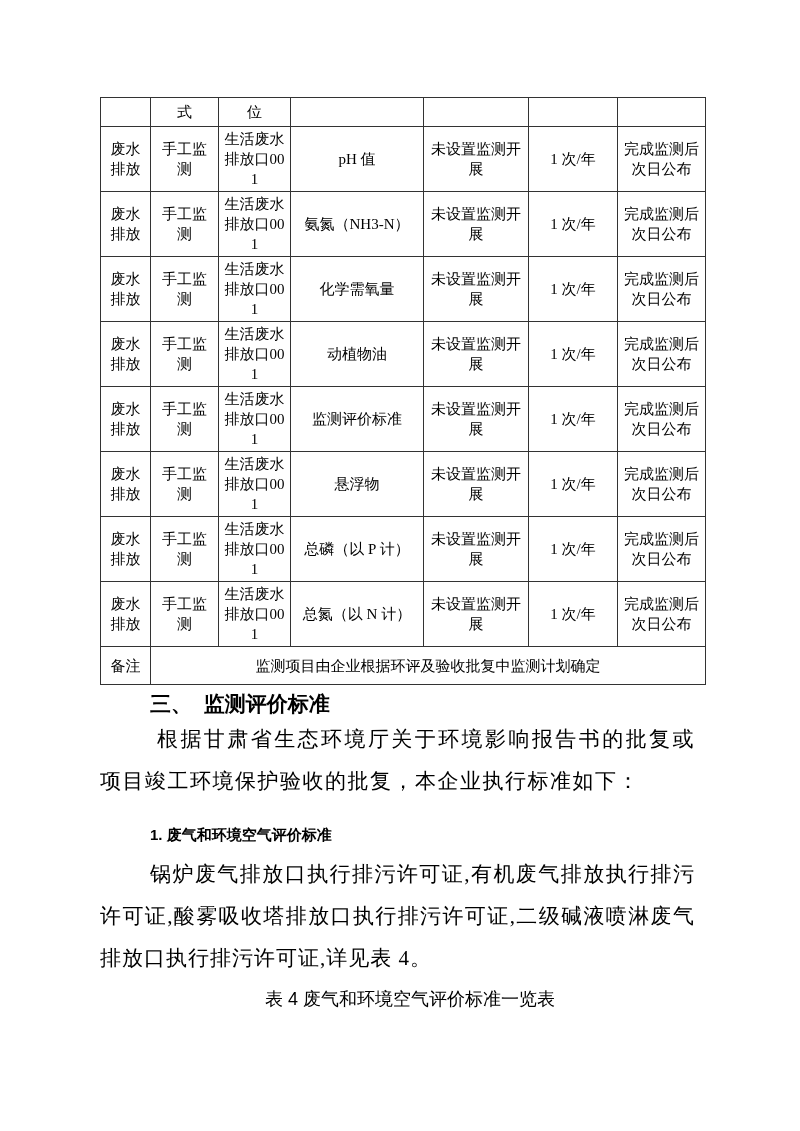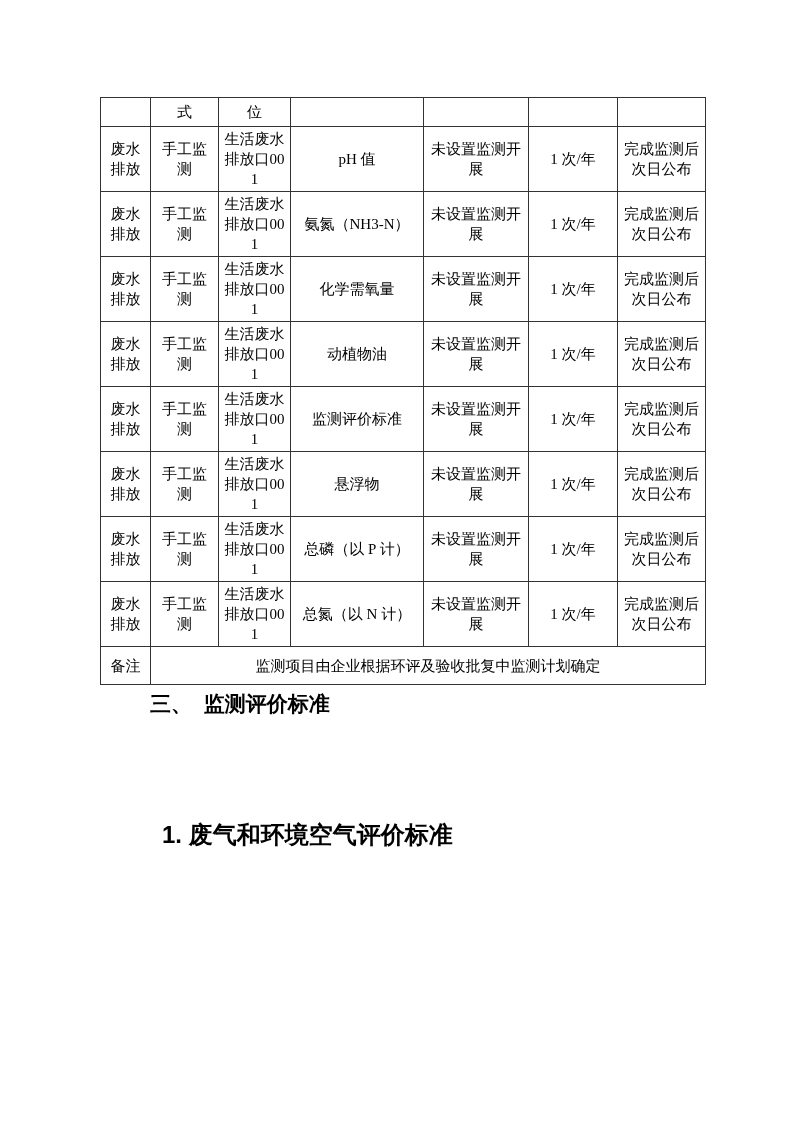--- a/index.html
+++ b/index.html
@@ -61,24 +61,24 @@
     left: 100px;
     width: 595px;
     font-size: 21px;
     line-height: 42px;
     letter-spacing: 1.5px;
     text-align: justify;
   }
   .para-1 { top: 718px; text-indent: 57px; }
   .sub-heading {
     position: absolute;
-    left: 162px; top: 820px;
+    left: 150px; top: 820px;
     font-family: "Liberation Sans", sans-serif;
     font-weight: bold;
-    font-size: 24px;
+    font-size: 15px;
     line-height: 30px;
     white-space: pre;
   }
   .para-2 { top: 853px; text-indent: 50px; letter-spacing: 1px; }
   .table-caption {
     position: absolute;
     left: 110px; top: 985px;
     width: 600px;
     text-align: center;
     font-family: "Liberation Sans", sans-serif;
@@ -187,18 +187,21 @@
 
       <tr class="remark-row">
         <td class="remark-label">备注</td>
         <td class="remark-text" colspan="6">监测项目由企业根据环评及验收批复中监测计划确定</td>
       </tr>
     </tbody>
   </table>
 
   <div class="section-heading">三、  监测评价标准</div>
 
+  <div class="body-para para-1">根据甘肃省生态环境厅关于环境影响报告书的批复或项目竣工环境保护验收的批复，本企业执行标准如下：</div>
 
   <div class="sub-heading">1. 废气和环境空气评价标准</div>
 
-
+  <div class="body-para para-2">锅炉废气排放口执行排污许可证,有机废气排放执行排污许可证,酸雾吸收塔排放口执行排污许可证,二级碱液喷淋废气排放口执行排污许可证,详见表 4。</div>
+
+  <div class="table-caption">表 4 废气和环境空气评价标准一览表</div>
 
 </div>
 
 </body></html>

